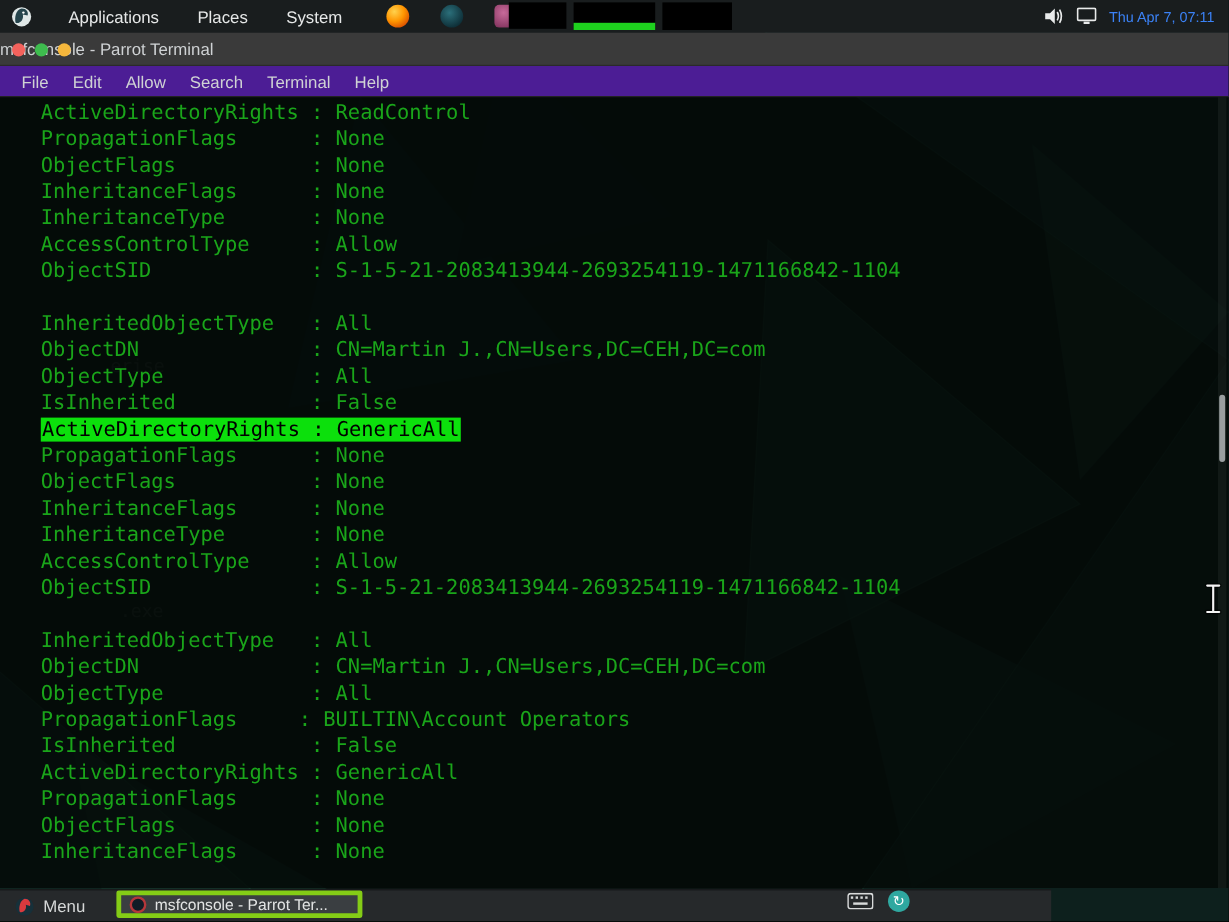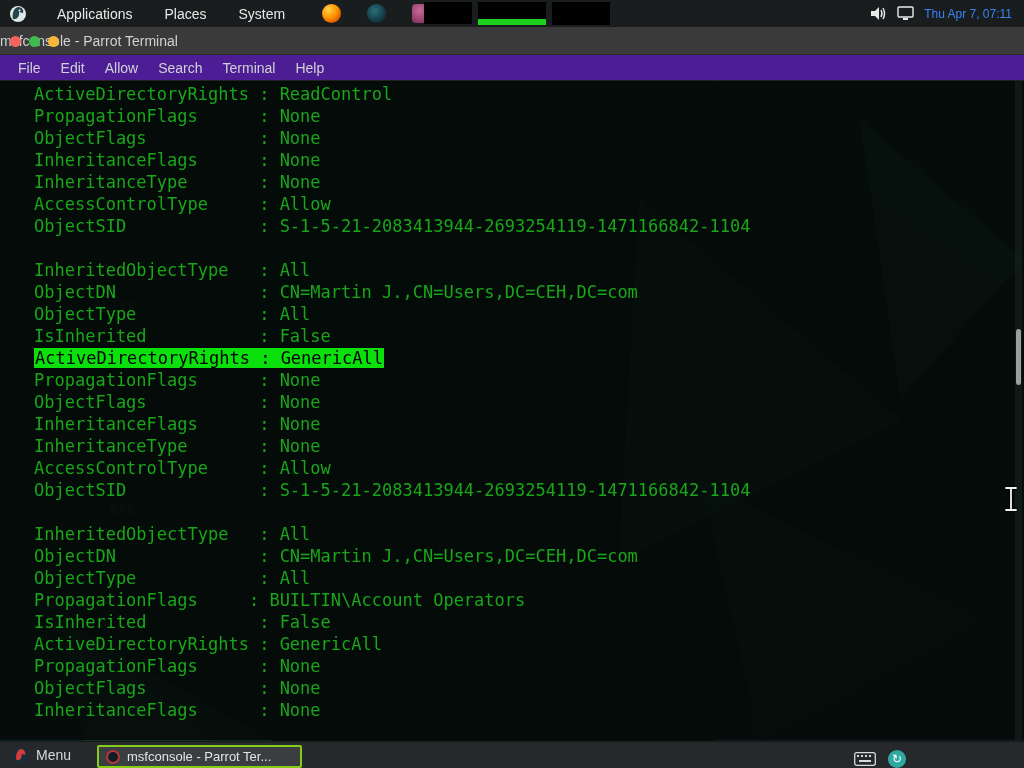--- a/index.html
+++ b/index.html
@@ -58,28 +58,28 @@
   #scrollbar-track {
     position:absolute; right:2px; top:0; bottom:0; width:7px;
     background:rgba(255,255,255,0.05);
   }
   #scrollbar-thumb {
     position:absolute; right:3px; top:248px; width:5px; height:56px;
     background:#9a9fa0; border-radius:3px;
   }
   
   #taskbar {
-    position:absolute; left:0; bottom:0; width:1024px; height:27px;
+    position:absolute; left:0; bottom:0; width:876px; height:27px;
     background:#26292b; border-top:1px solid #16181a;
-    display:flex; align-items:flex-end; padding:0 8px; z-index:30;
+    display:flex; align-items:flex-start; padding:0 8px; z-index:30;
   }
   #menu-button { display:flex; align-items:center; gap:7px; color:#d6d8d8; font-size:14px; padding:0 10px 0 4px; height:100%; }
   #task-window-button {
     margin-left:16px; width:205px; height:23px; display:flex; align-items:center; gap:7px;
-    background:#3a3e41; border:2px solid #84cc16; border-radius:2px; padding:0 7px;
+    background:#3a3e41; border:4px solid #84cc16; border-radius:2px; padding:0 7px;
     color:#e2e4e4; font-size:13px; white-space:nowrap; overflow:hidden;
   }
   .app-dot { width:14px; height:14px; border-radius:50%; background:#101c26; border:2px solid #b5373a; flex:0 0 auto; }
   #taskbar-right { margin-left:auto; display:flex; align-items:center; gap:12px; padding-right:110px; }
   #sync-icon {
     width:18px; height:18px; border-radius:50%; background:#2fa8a0; color:#fff;
     font-size:12px; line-height:18px; text-align:center;
   }
   
   #mouse-cursor { position:absolute; left:1002px; top:485px; z-index:40; }

